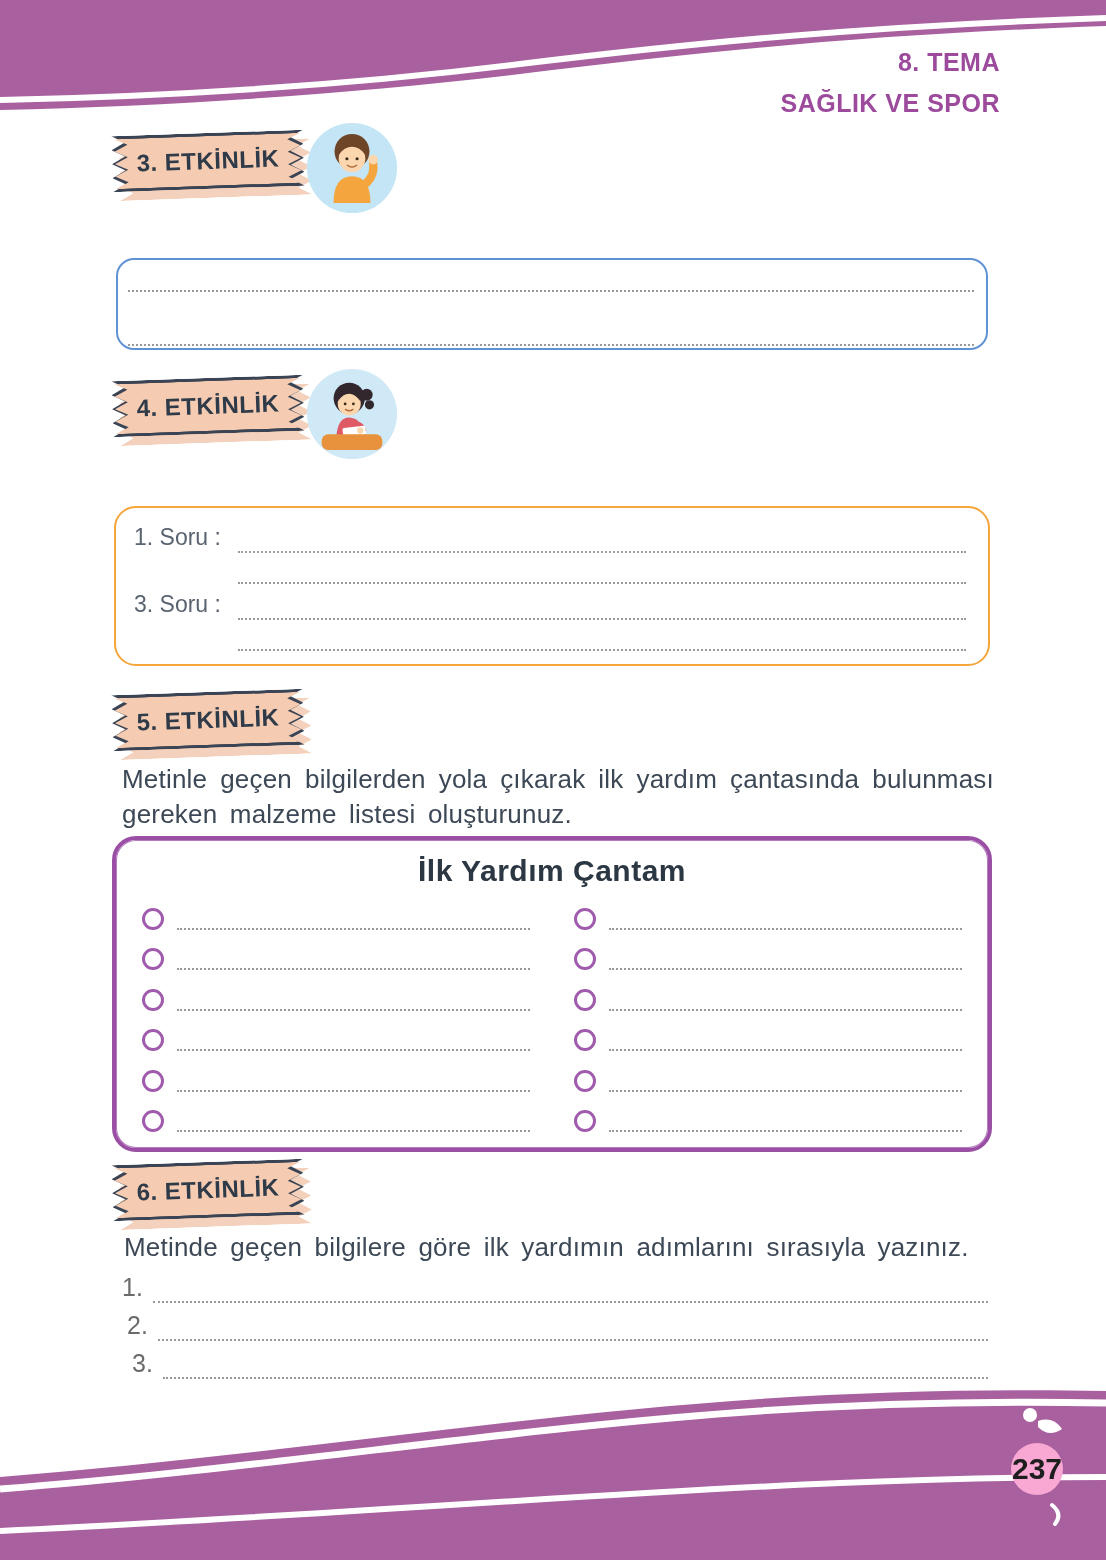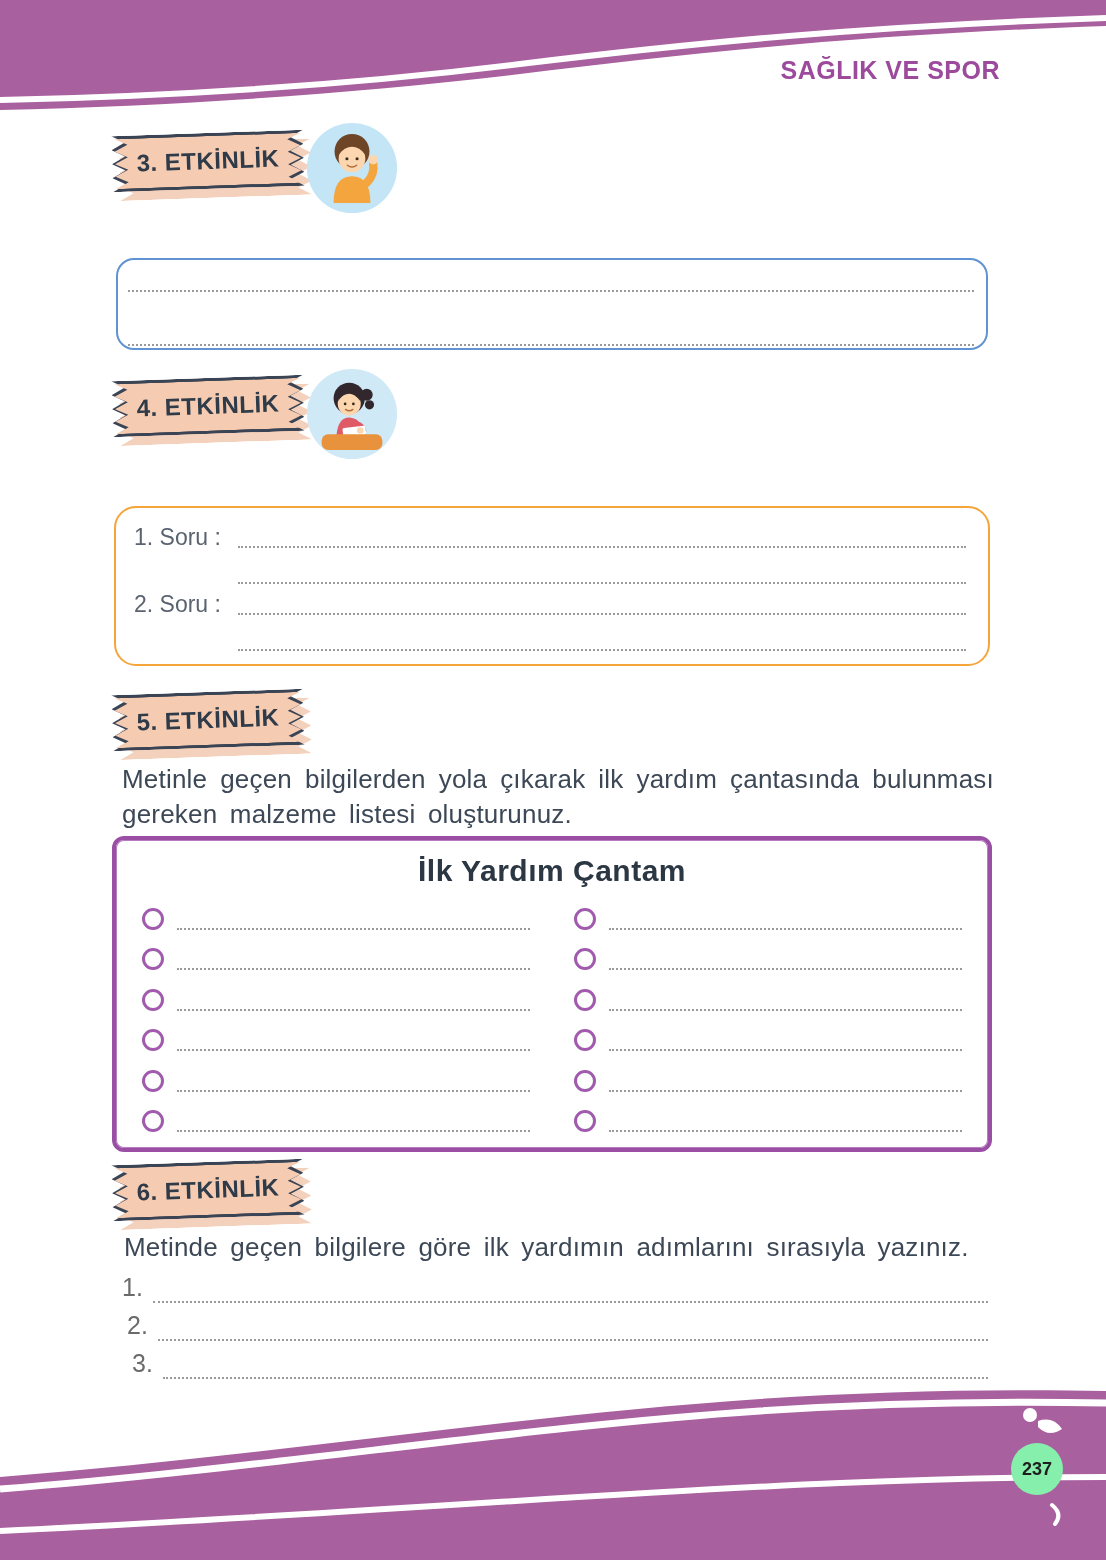--- a/index.html
+++ b/index.html
@@ -50,27 +50,27 @@
     border:2px solid var(--c-blue-border,#5f93d3); border-radius:18px;
     display:flex; flex-direction:column; justify-content:center; gap:30px;
     padding:6px 12px 0 10px;
   }
   .box-orange {
     position:absolute; left:114px; top:506px; width:876px; height:160px;
     border:2px solid var(--c-orange-border,#f4a63b); border-radius:22px;
     display:flex; flex-direction:column; justify-content:center; gap:7px;
     padding:10px 22px 8px 18px;
   }
-  .soru-row { display:flex; align-items:flex-start; }
+  .soru-row { display:flex; align-items:flex-end; }
   .soru-label { font-size:23px; color:#5a6470; width:104px; flex:0 0 104px; padding-bottom:2px; }
   .soru-row.indent { padding-left:104px; }
 
   .box-purple {
     position:absolute; left:112px; top:836px; width:880px; height:316px;
-    border:4.5px solid var(--c-purple-border,#9a4fa5); border-radius:12px;
+    border:4.5px solid var(--c-purple-border,#9a4fa5); border-radius:24px;
     box-shadow:inset 0 0 0 1px #b77cc0;
     padding:12px 26px 14px 26px;
   }
   .box-title { text-align:center; font-size:30px; font-weight:700; color:#2c3744;
                letter-spacing:.5px; margin-top:2px; }
   .check-grid { margin-top:16px; display:grid; grid-template-columns:1fr 1fr;
                 grid-template-rows:repeat(6,1fr); grid-auto-flow:column;
                 column-gap:44px; row-gap:15px; height:228px; }
   .check-item { display:flex; align-items:flex-end; }
   .check-circle { width:22px; height:22px; flex:0 0 22px; border:3px solid #a05bad;
@@ -81,35 +81,36 @@
   .steps { position:absolute; left:122px; top:1268px; width:866px;
            display:flex; flex-direction:column; gap:3px; }
   .step-row { display:flex; align-items:flex-end; height:35px; }
   .step-num { font-size:25px; color:#6b6b6b; padding-right:10px; padding-bottom:1px; }
   .step-row:nth-child(2) { padding-left:5px; }
   .step-row:nth-child(3) { padding-left:10px; }
 
   
   .page-num {
     position:absolute; left:1011px; top:1443px; width:52px; height:52px;
-    background:#86efac; border-radius:50%; display:flex; align-items:center;
-    justify-content:center; font-size:18px; font-weight:700; color:#1e1e1e; z-index:5;
+    background:#f9a8d4; border-radius:50%; display:flex; align-items:center;
+    justify-content:center; font-size:30px; font-weight:700; color:#1e1e1e; z-index:5;
   }
 </style>
 </head>
 <body>
 
 <div class="page">
 
   <svg id="header-wave" class="wave-svg" viewBox="0 0 1106 130" preserveAspectRatio="none">
     <path class="wave-purple" d="M0,0 H1106 V26 C870,34 700,52 520,74 C360,93 180,106 0,110 Z"></path>
     <path d="M0,100 C180,96 360,84 520,64 C700,42 870,26 1106,18" stroke="#ffffff" stroke-width="6" fill="none"></path>
   </svg>
 
   <div class="tema">
+    <div class="l1">8. TEMA</div>
     <div class="l2">SAĞLIK VE SPOR</div>
   </div>
 
   <div class="badge" style="left:112px;top:133px">
     <div class="badge-shadow zig"></div>
     <div class="badge-outline zig"></div>
     <div class="badge-fill zig"></div>
     <span class="badge-label">3. ETKİNLİK</span>
   </div>
 
@@ -159,21 +160,21 @@
 
   <div class="box-orange">
     <div class="soru-row">
       <span class="soru-label">1. Soru :</span>
       <span class="dotline flex1"></span>
     </div>
     <div class="soru-row indent">
       <span class="dotline flex1"></span>
     </div>
     <div class="soru-row">
-      <span class="soru-label">2. Soru :</span>
+      <span class="soru-label">3. Soru :</span>
       <span class="dotline flex1"></span>
     </div>
     <div class="soru-row indent">
       <span class="dotline flex1"></span>
     </div>
   </div>
 
   <div class="badge" style="left:112px;top:692px">
     <div class="badge-shadow zig"></div>
     <div class="badge-outline zig"></div>

